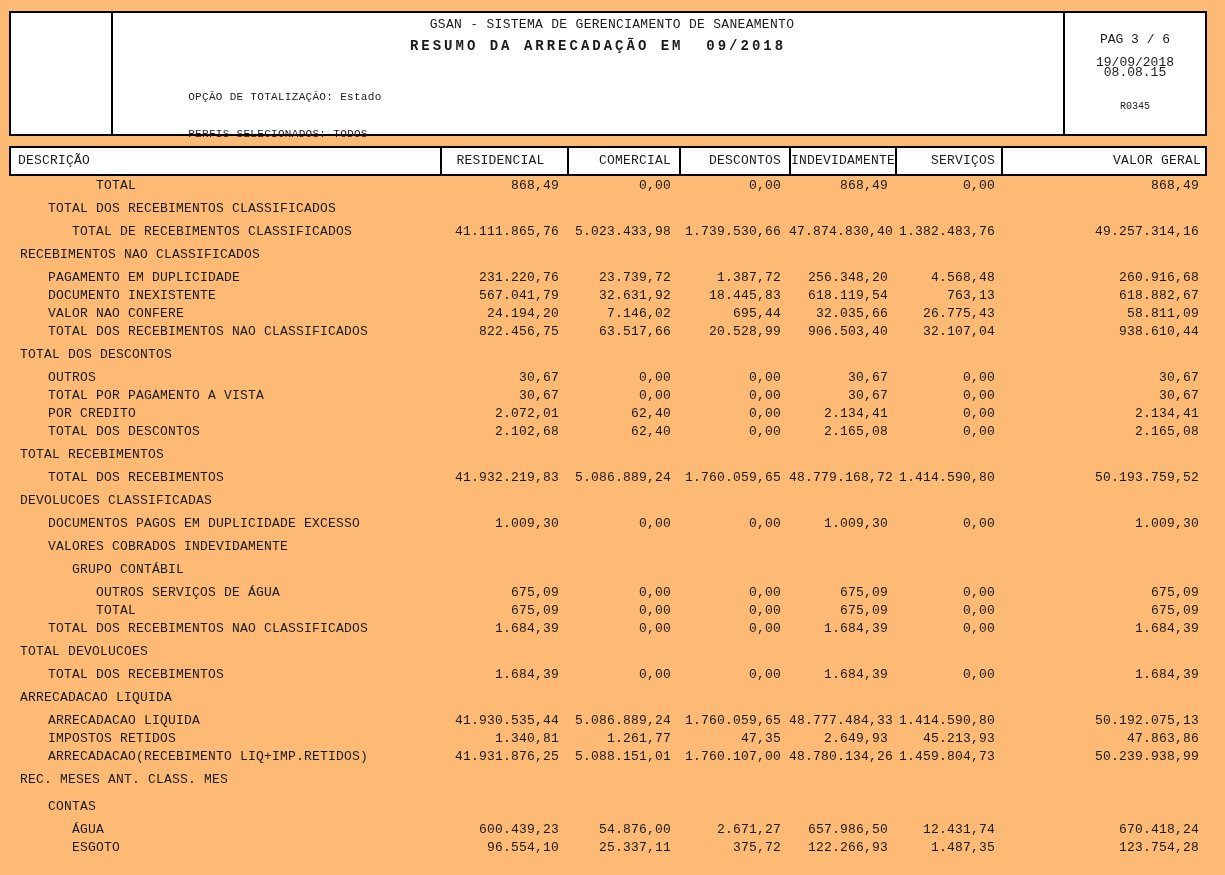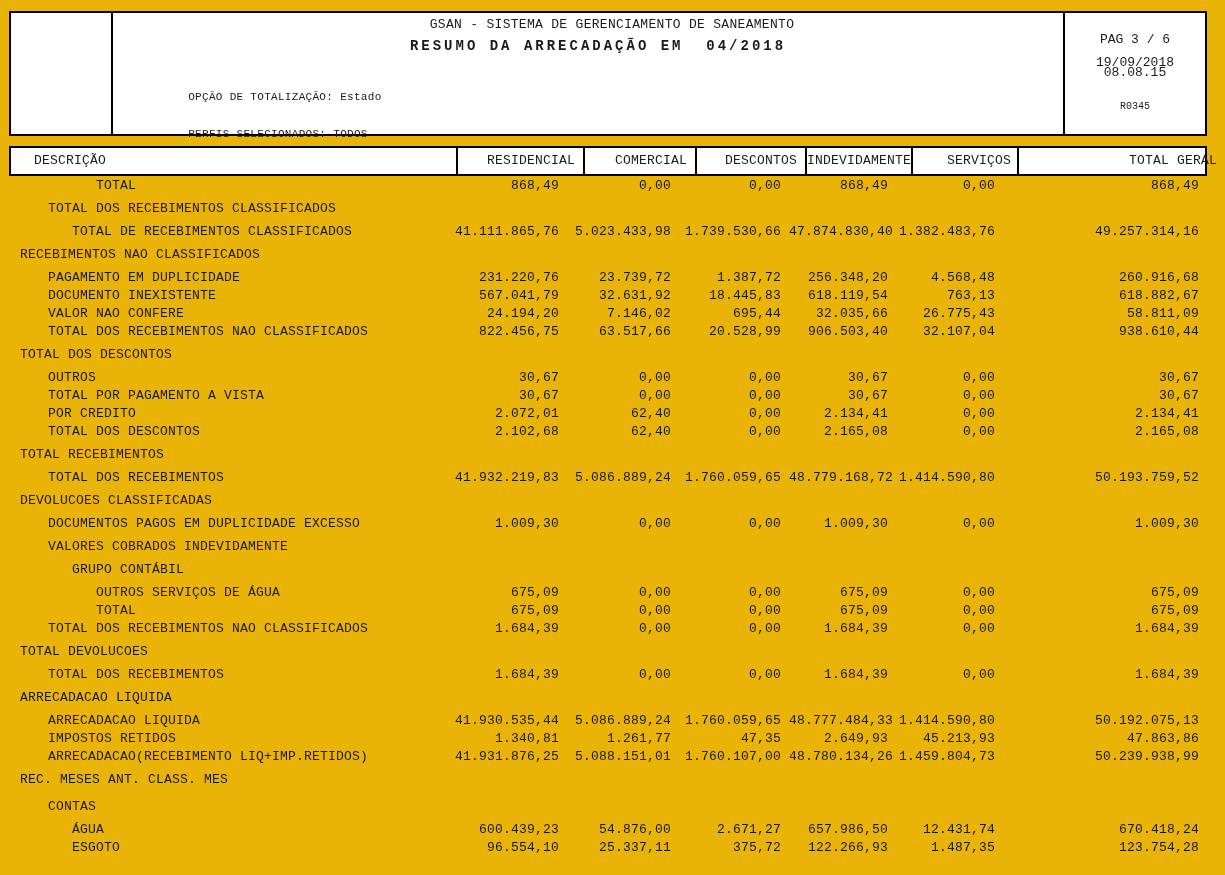--- a/index.html
+++ b/index.html
@@ -1,17 +1,17 @@
 <!DOCTYPE html>
 <html><head>
 <meta charset="utf-8">
 <style>
   html,body{margin:0;padding:0;background:#ffffff;}
   .page{
-    position:relative;width:1225px;height:875px;background:#eab308;
+    position:relative;width:1225px;height:875px;background:#fdba74;
     font-family:"Liberation Mono","DejaVu Sans Mono",monospace;color:#1a1a1a;
     overflow:hidden;
   }
   
   .hbox{
     position:absolute;left:9px;top:11px;width:1198px;height:125px;
     border:2px solid #000;box-sizing:border-box;display:flex;background:#fff;
   }
   .hcell-left{width:102px;flex-shrink:0;border-right:2px solid #000;box-sizing:border-box;}
   .hcell-mid{position:relative;width:952px;flex-shrink:0;border-right:2px solid #000;box-sizing:border-box;}
@@ -30,21 +30,21 @@
   .line-perfis{top:103px;}
   .pg-line{position:absolute;left:0;width:100%;font-size:13px;white-space:pre;}
   .pg-1{top:19px;}
   .pg-2{top:42px;}
   .pg-3{top:52px;}
   .pg-4{top:88px;font-size:10px;}
   
   .thead{
     position:absolute;left:9px;top:146px;width:1198px;height:30px;
     border:2px solid #000;box-sizing:border-box;display:flex;background:#fff;
-    font-size:13px;letter-spacing:.2px;padding-left:16px;
+    font-size:13px;letter-spacing:.2px;
   }
   .th{
     flex-shrink:0;box-sizing:border-box;line-height:25px;white-space:pre;
     text-align:right;overflow:visible;
   }
   .th.first{text-align:left;}
   
   .tbody{
     position:absolute;left:9px;top:177px;width:1198px;
     font-size:13px;letter-spacing:.2px;
@@ -57,44 +57,44 @@
 </style>
 </head>
 <body>
 
 <div class="page">
 
   <div class="hbox">
     <div class="hcell-left"></div>
     <div class="hcell-mid">
       <div class="sys-title">GSAN - SISTEMA DE GERENCIAMENTO DE SANEAMENTO</div>
-      <div class="rpt-title">RESUMO DA ARRECADAÇÃO EM  04/2018</div>
+      <div class="rpt-title">RESUMO DA ARRECADAÇÃO EM  09/2018</div>
       <div class="opt-line line-perfis">
         <span>PERFIS SELECIONADOS:</span><span class="val">TODOS</span>
       </div>
       <div class="opt-line line-totalizacao">
         <span>OPÇÃO DE TOTALIZAÇÃO:</span><span class="val">Estado</span>
       </div>
     </div>
     <div class="hcell-right">
       <div class="pg-line pg-1">PAG 3 / 6</div>
       <div class="pg-line pg-2">19/09/2018</div>
       <div class="pg-line pg-3">08.08.15</div>
       <div class="pg-line pg-4">R0345</div>
     </div>
   </div>
 
   <div class="thead" id="thead">
       <div class="th first" style="width: 431px; padding-left: 7px; border-right: 2px solid rgb(0, 0, 0);">DESCRIÇÃO</div>
-      <div class="th" style="width: 127px; padding-right: 8px; border-right: 2px solid rgb(0, 0, 0);">RESIDENCIAL</div>
+      <div class="th" style="width: 127px; padding-right: 8px; border-right: 2px solid rgb(0, 0, 0); text-align: center;">RESIDENCIAL</div>
       <div class="th" style="width: 112px; padding-right: 8px; border-right: 2px solid rgb(0, 0, 0);">COMERCIAL</div>
       <div class="th" style="width: 110px; padding-right: 8px; border-right: 2px solid rgb(0, 0, 0);">DESCONTOS</div>
       <div class="th" style="width: 106px; padding-right: 7px; border-right: 2px solid rgb(0, 0, 0);">INDEVIDAMENTE</div>
       <div class="th" style="width: 106px; padding-right: 6px; border-right: 2px solid rgb(0, 0, 0);">SERVIÇOS</div>
-      <div class="th" style="width: 202px; padding-right: 4px;">TOTAL GERAL</div>
+      <div class="th" style="width: 202px; padding-right: 4px;">VALOR GERAL</div>
     </div>
 
   <div class="tbody" id="tbody">
       <div class="row"><div class="cell label" style="width: 431px; padding-left: 87px;">TOTAL</div><div class="cell" style="width: 127px; padding-right: 8px;">868,49</div><div class="cell" style="width: 112px; padding-right: 8px;">0,00</div><div class="cell" style="width: 110px; padding-right: 8px;">0,00</div><div class="cell" style="width: 106px; padding-right: 7px;">868,49</div><div class="cell" style="width: 106px; padding-right: 6px;">0,00</div><div class="cell" style="width: 202px; padding-right: 4px;">868,49</div></div>
       <div class="row g1"><div class="cell label" style="width: 431px; padding-left: 39px;">TOTAL DOS RECEBIMENTOS CLASSIFICADOS</div><div class="cell" style="width: 127px; padding-right: 8px;"></div><div class="cell" style="width: 112px; padding-right: 8px;"></div><div class="cell" style="width: 110px; padding-right: 8px;"></div><div class="cell" style="width: 106px; padding-right: 7px;"></div><div class="cell" style="width: 106px; padding-right: 6px;"></div><div class="cell" style="width: 202px; padding-right: 4px;"></div></div>
       <div class="row g1"><div class="cell label" style="width: 431px; padding-left: 63px;">TOTAL DE RECEBIMENTOS CLASSIFICADOS</div><div class="cell" style="width: 127px; padding-right: 8px;">41.111.865,76</div><div class="cell" style="width: 112px; padding-right: 8px;">5.023.433,98</div><div class="cell" style="width: 110px; padding-right: 8px;">1.739.530,66</div><div class="cell" style="width: 106px; padding-right: 7px;">47.874.830,40</div><div class="cell" style="width: 106px; padding-right: 6px;">1.382.483,76</div><div class="cell" style="width: 202px; padding-right: 4px;">49.257.314,16</div></div>
       <div class="row g1"><div class="cell label" style="width: 431px; padding-left: 11px;">RECEBIMENTOS NAO CLASSIFICADOS</div><div class="cell" style="width: 127px; padding-right: 8px;"></div><div class="cell" style="width: 112px; padding-right: 8px;"></div><div class="cell" style="width: 110px; padding-right: 8px;"></div><div class="cell" style="width: 106px; padding-right: 7px;"></div><div class="cell" style="width: 106px; padding-right: 6px;"></div><div class="cell" style="width: 202px; padding-right: 4px;"></div></div>
       <div class="row g1"><div class="cell label" style="width: 431px; padding-left: 39px;">PAGAMENTO EM DUPLICIDADE</div><div class="cell" style="width: 127px; padding-right: 8px;">231.220,76</div><div class="cell" style="width: 112px; padding-right: 8px;">23.739,72</div><div class="cell" style="width: 110px; padding-right: 8px;">1.387,72</div><div class="cell" style="width: 106px; padding-right: 7px;">256.348,20</div><div class="cell" style="width: 106px; padding-right: 6px;">4.568,48</div><div class="cell" style="width: 202px; padding-right: 4px;">260.916,68</div></div>
       <div class="row"><div class="cell label" style="width: 431px; padding-left: 39px;">DOCUMENTO INEXISTENTE</div><div class="cell" style="width: 127px; padding-right: 8px;">567.041,79</div><div class="cell" style="width: 112px; padding-right: 8px;">32.631,92</div><div class="cell" style="width: 110px; padding-right: 8px;">18.445,83</div><div class="cell" style="width: 106px; padding-right: 7px;">618.119,54</div><div class="cell" style="width: 106px; padding-right: 6px;">763,13</div><div class="cell" style="width: 202px; padding-right: 4px;">618.882,67</div></div>
       <div class="row"><div class="cell label" style="width: 431px; padding-left: 39px;">VALOR NAO CONFERE</div><div class="cell" style="width: 127px; padding-right: 8px;">24.194,20</div><div class="cell" style="width: 112px; padding-right: 8px;">7.146,02</div><div class="cell" style="width: 110px; padding-right: 8px;">695,44</div><div class="cell" style="width: 106px; padding-right: 7px;">32.035,66</div><div class="cell" style="width: 106px; padding-right: 6px;">26.775,43</div><div class="cell" style="width: 202px; padding-right: 4px;">58.811,09</div></div>

